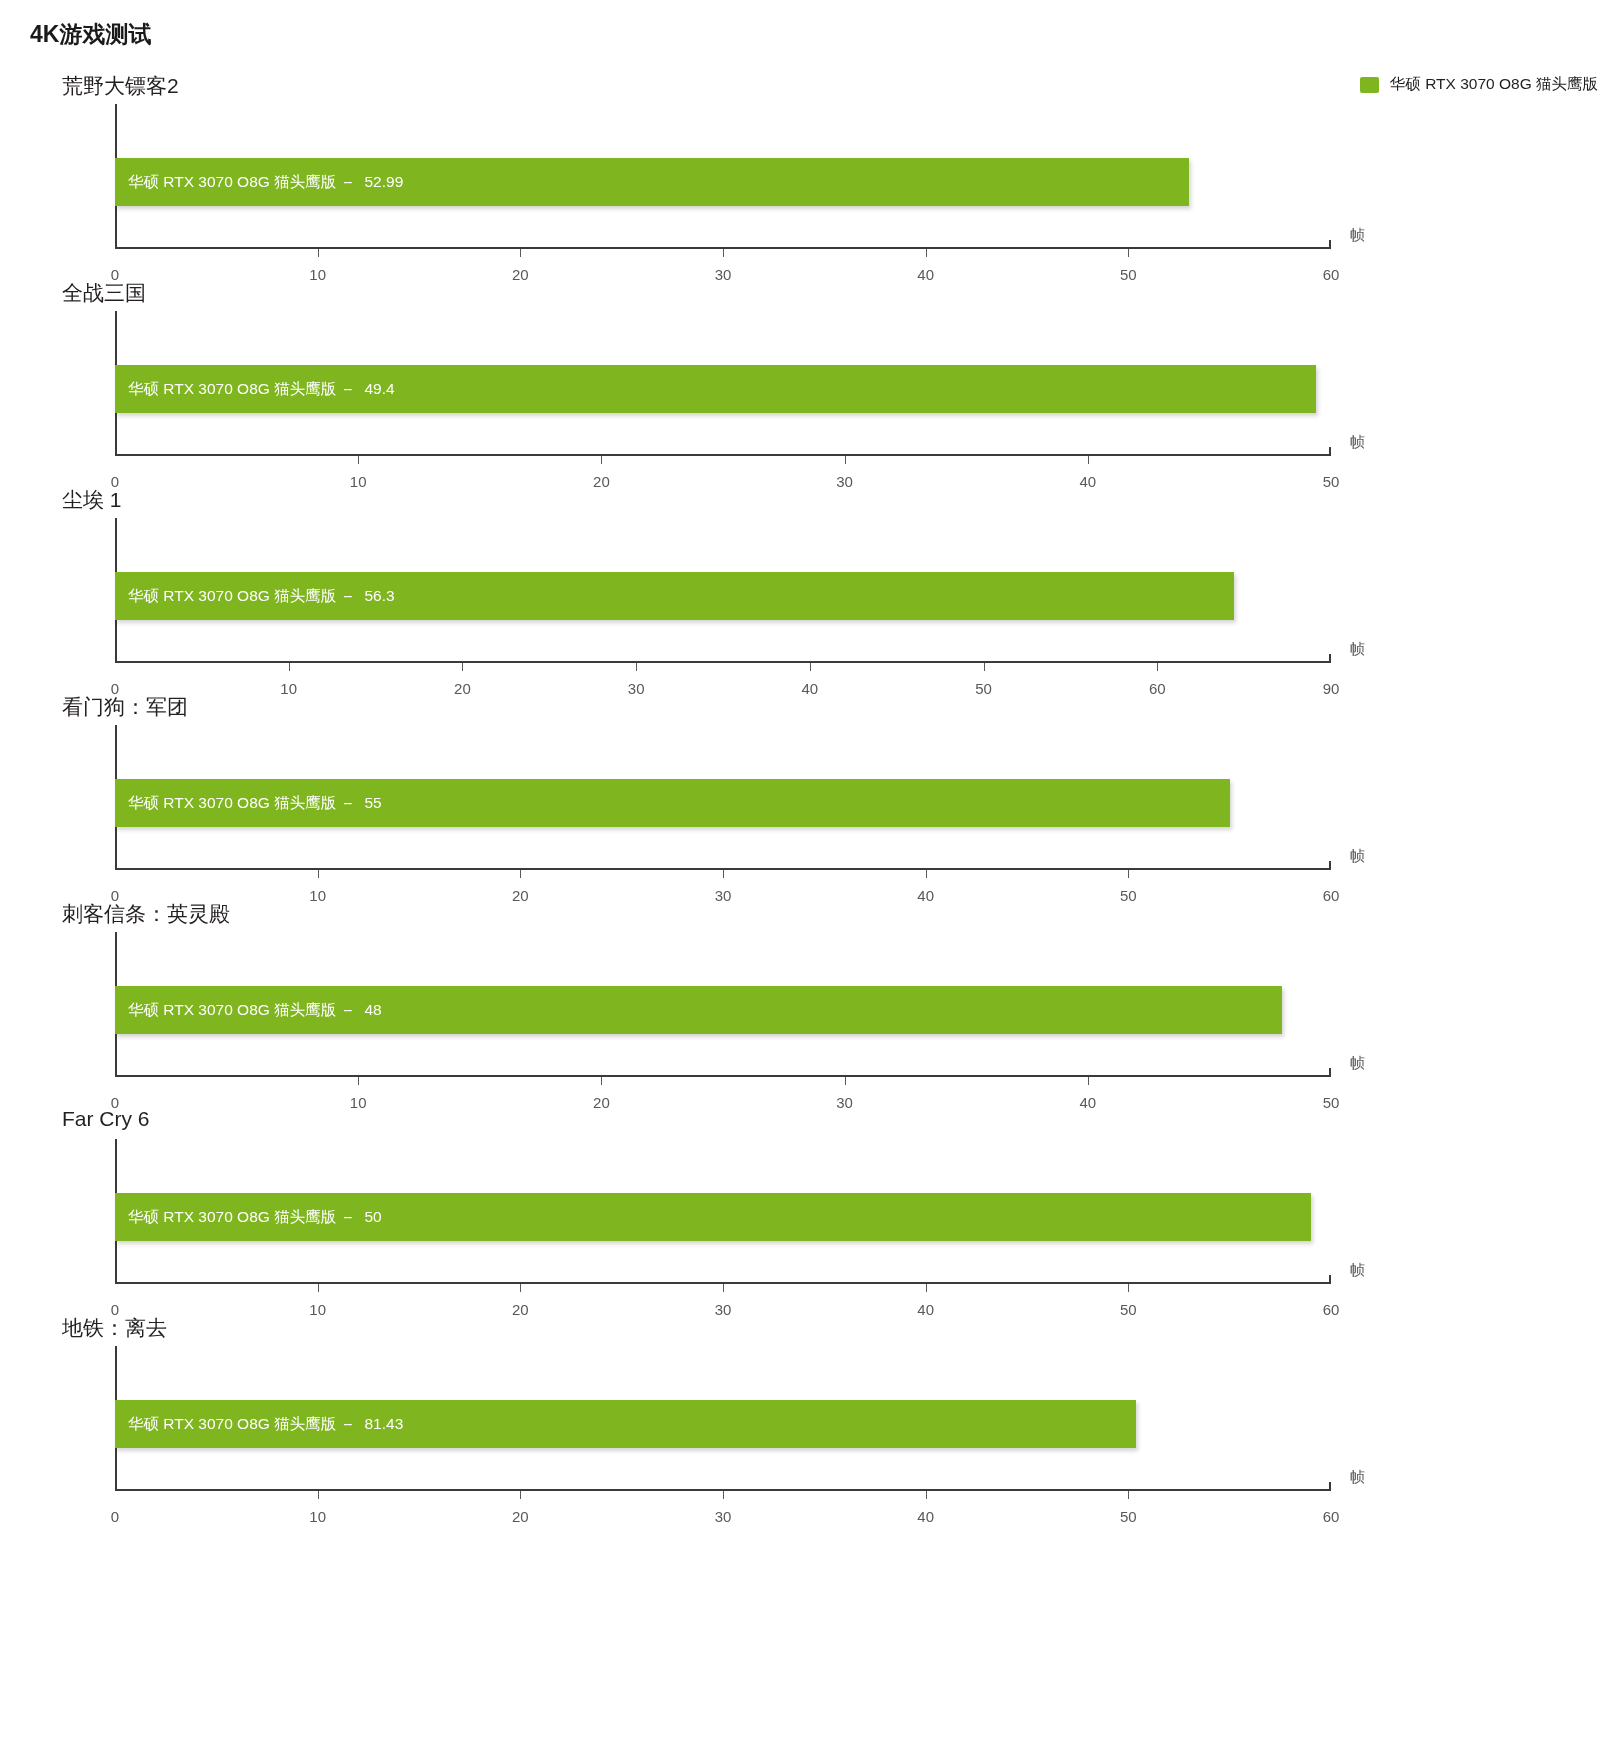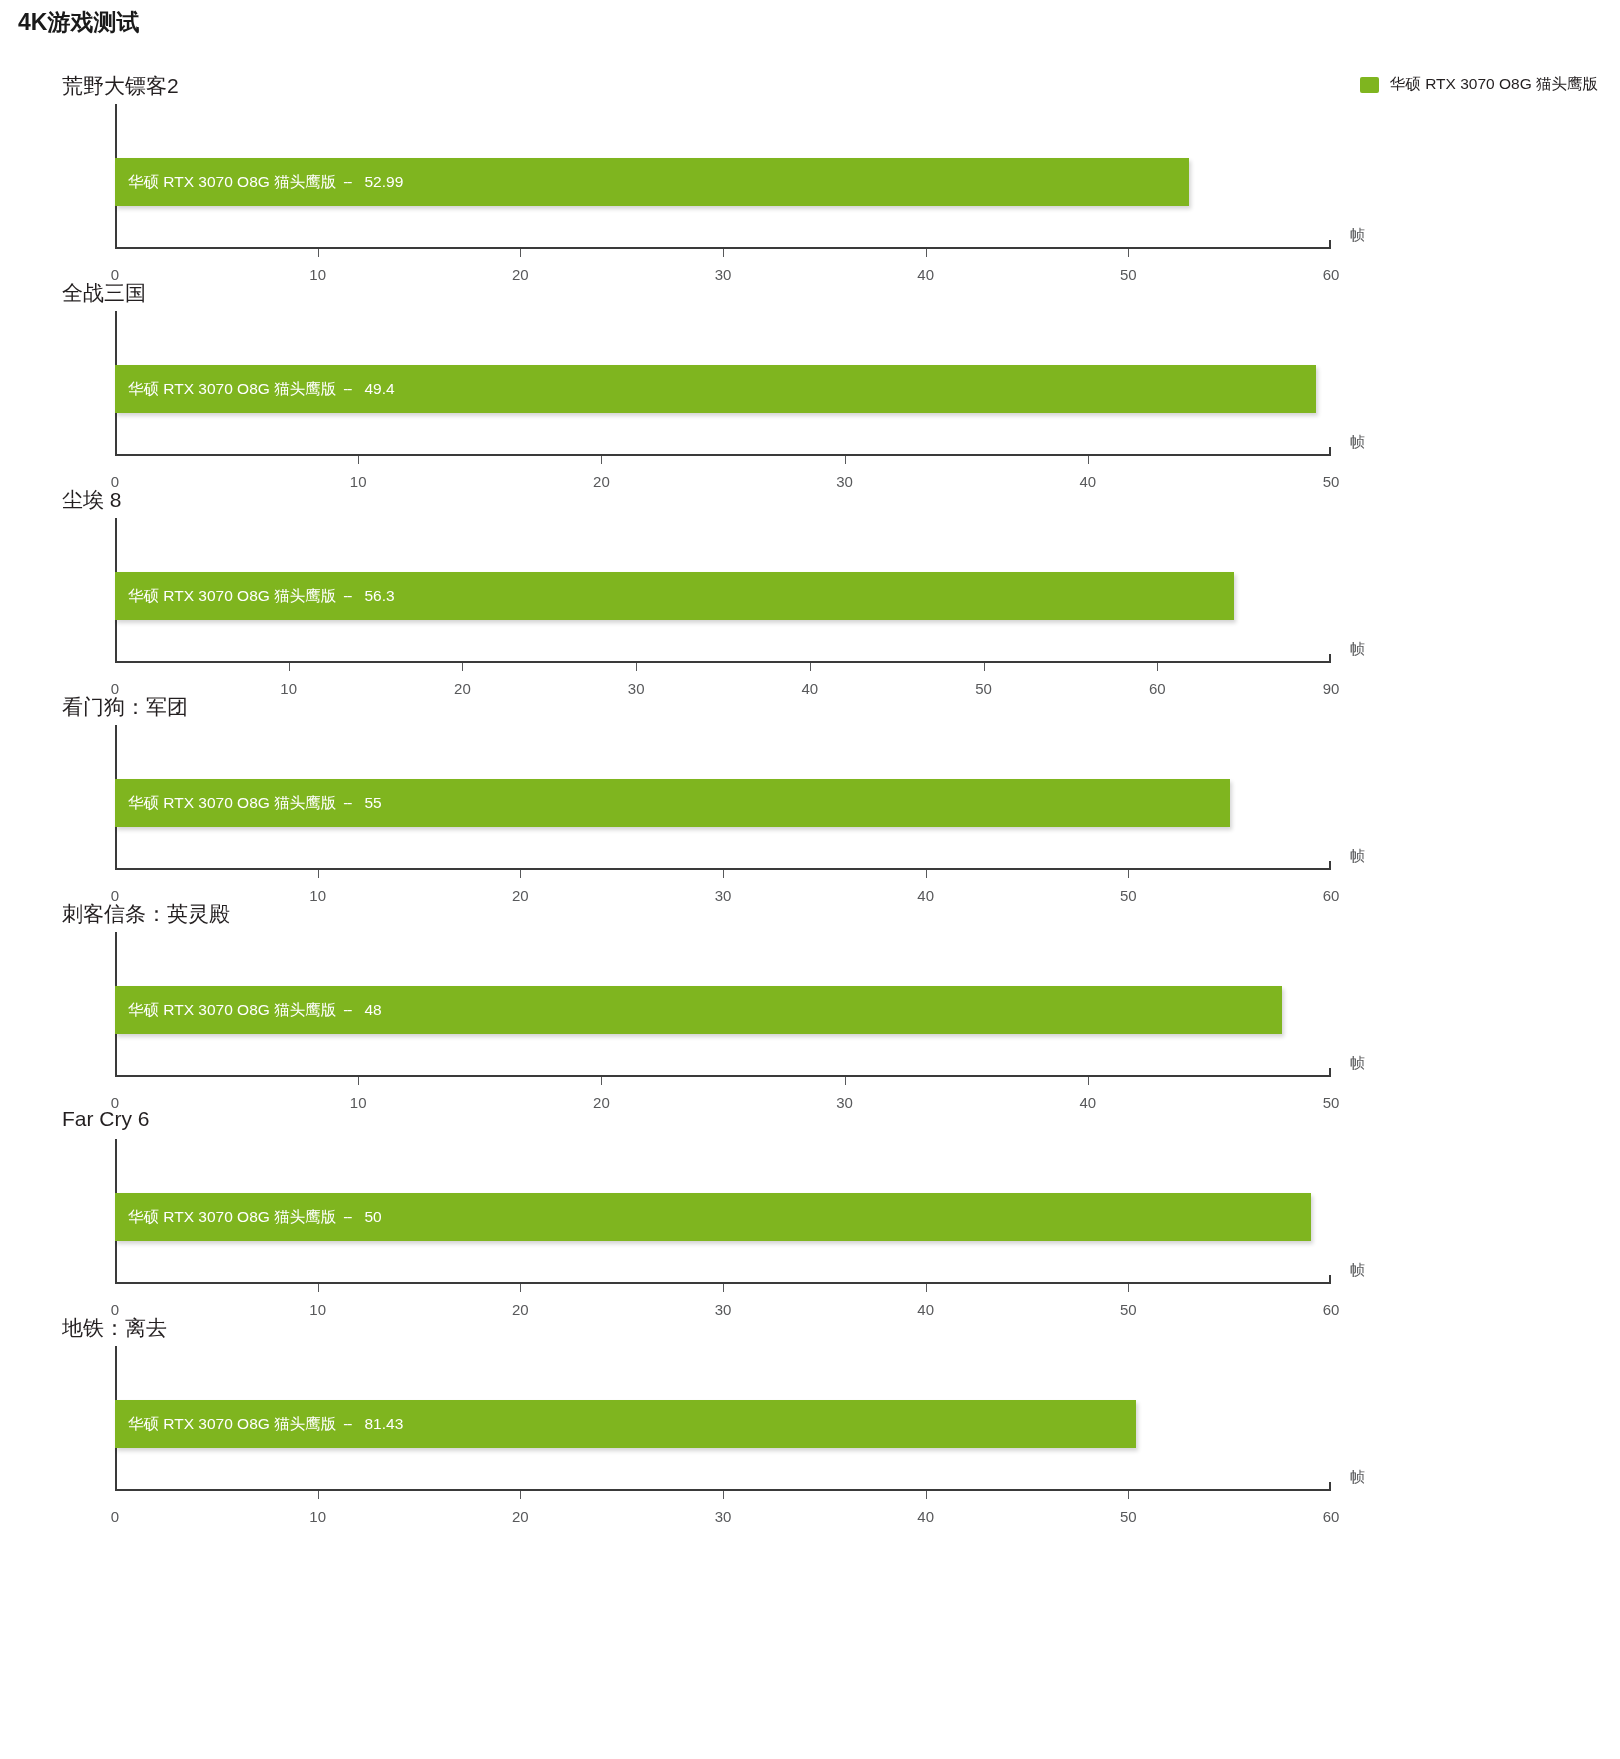--- a/index.html
+++ b/index.html
@@ -31,21 +31,21 @@
     left: 18px;
     top: 8px;
     width: 900px;
   }
   .title {
     font-size: 23px;
     font-weight: bold;
     letter-spacing: 0px;
     color: #1a1a1a;
     line-height: 1.25;
-    margin: 0;
+    margin: 12px;
     white-space: nowrap;
   }
   .subtitle {
     font-size: 15px;
     color: #6d6e71;
     margin-top: 5px;
     line-height: 1.3;
     white-space: nowrap;
   }
 
@@ -234,21 +234,21 @@
           <div class="tick-label" style="left: 972.8px;">40</div>
           <div class="tick-label" style="left: 1216px;">50</div>
           <div class="unit-label">帧</div>
           <div class="bar-wrap">
             <div class="bar" style="width: 1201.41px; background: rgb(127, 181, 31);"></div>
             <div class="bar-label"><span>华硕 RTX 3070 O8G 猫头鹰版</span><span class="sep">--</span><span class="val">49.4</span></div>
           </div>
         </div>
       </div>
       <div class="chart">
-        <div class="chart-title">尘埃 8</div>
+        <div class="chart-title">尘埃 1</div>
         <div class="plot">
           <div class="y-axis"></div>
           <div class="x-axis"></div>
           <div class="x-axis-endcap"></div>
           <div class="tick-label" style="left: 0px;">0</div>
           <div class="tick" style="left: 173.714px;"></div>
           <div class="tick-label" style="left: 173.714px;">10</div>
           <div class="tick" style="left: 347.429px;"></div>
           <div class="tick-label" style="left: 347.429px;">20</div>
           <div class="tick" style="left: 521.143px;"></div>

